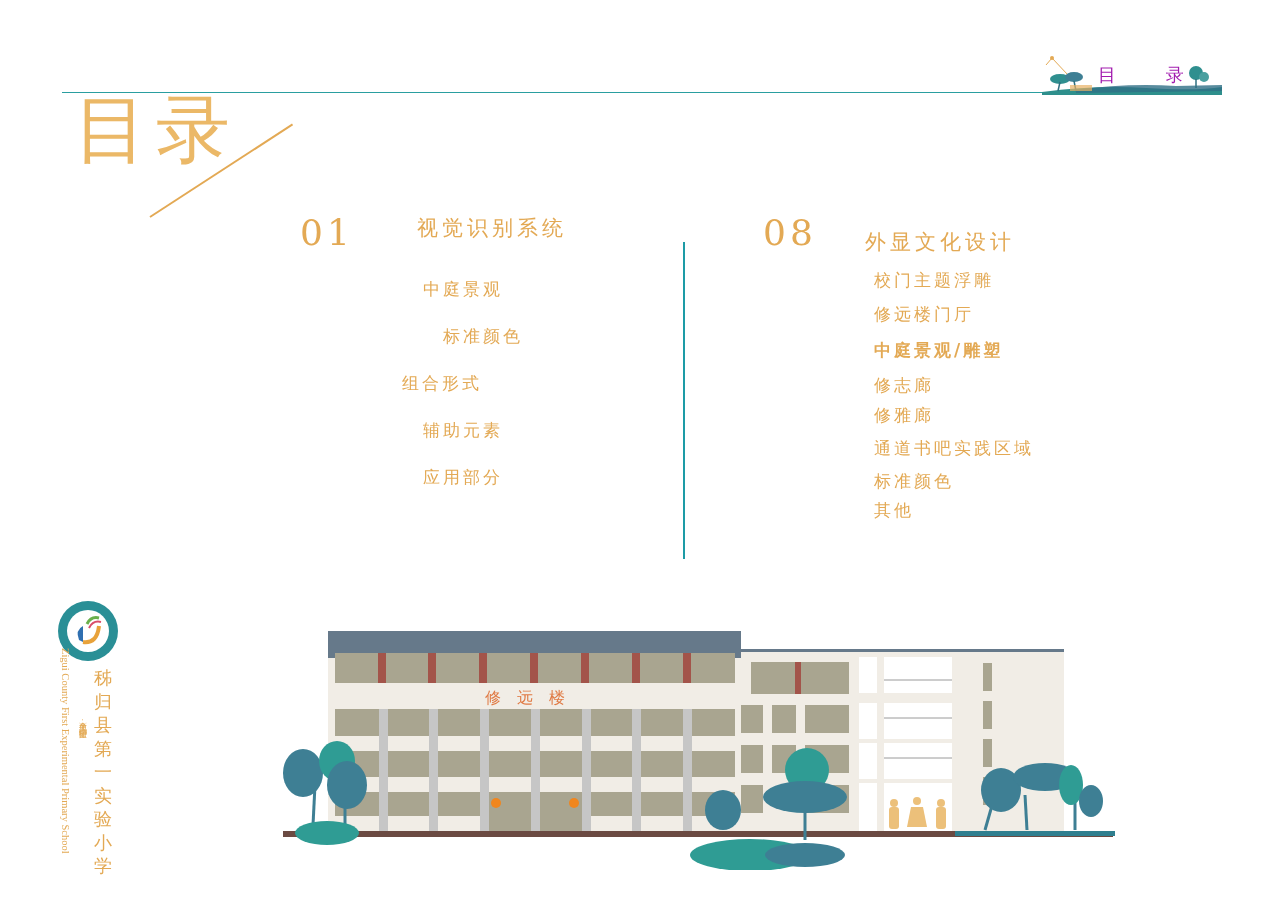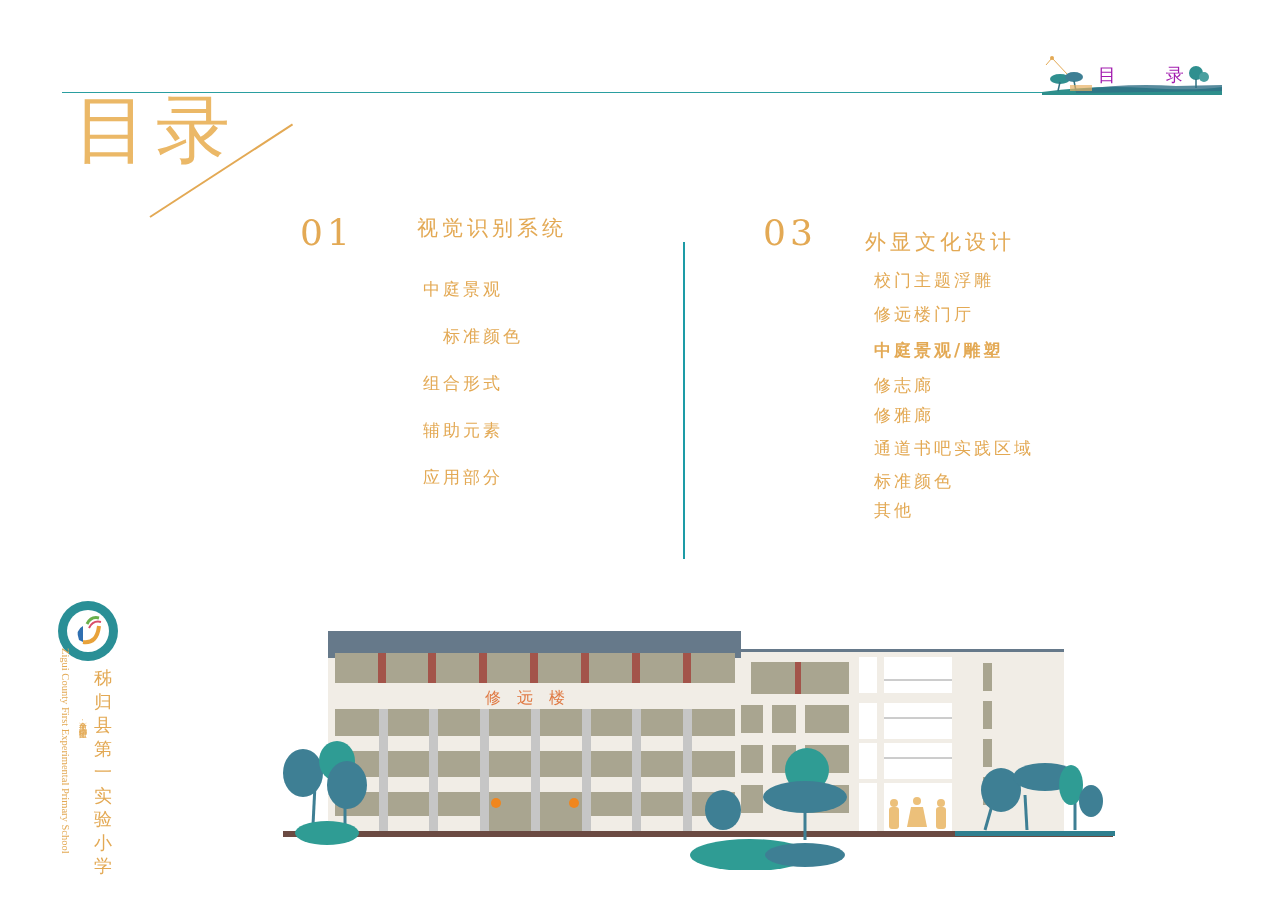--- a/index.html
+++ b/index.html
@@ -41,27 +41,27 @@
 </div>
 <div class="abs corner-title">目 录</div>
 
 <div class="abs big-title">目录</div>
 <div class="abs diag"></div>
 
 <div class="abs sec-num" style="left:300px;top:212px;">01</div>
 <div class="abs sec-title" style="left:417px;top:214px;">视觉识别系统</div>
 <div class="item" style="left:423px;top:278px;">中庭景观</div>
 <div class="item" style="left:423px;top:325px;margin-left:20px;">标准颜色</div>
-<div class="item" style="left:423px;top:372px;">组合形式</div>
+<div class="item" style="left:402px;top:372px;">组合形式</div>
 <div class="item" style="left:423px;top:419px;">辅助元素</div>
 <div class="item" style="left:423px;top:466px;">应用部分</div>
 
 <div class="abs vdivider"></div>
 
-<div class="abs sec-num" style="left:763px;top:212px;">03</div>
+<div class="abs sec-num" style="left:763px;top:212px;">08</div>
 <div class="abs sec-title" style="left:865px;top:214px;margin-top:14px;">外显文化设计</div>
 <div class="item" style="left:874px;top:269px;text-align:center;">校门主题浮雕</div>
 <div class="item" style="left:874px;top:303px;">修远楼门厅</div>
 <div class="item" style="left:874px;top:339px;font-weight:bold;">中庭景观/雕塑</div>
 <div class="item" style="left:874px;top:374px;">修志廊</div>
 <div class="item" style="left:874px;top:404px;">修雅廊</div>
 <div class="item" style="left:874px;top:437px;">通道书吧实践区域</div>
 <div class="item" style="left:874px;top:470px;">标准颜色</div>
 <div class="item" style="left:874px;top:499px;">其他</div>
 

